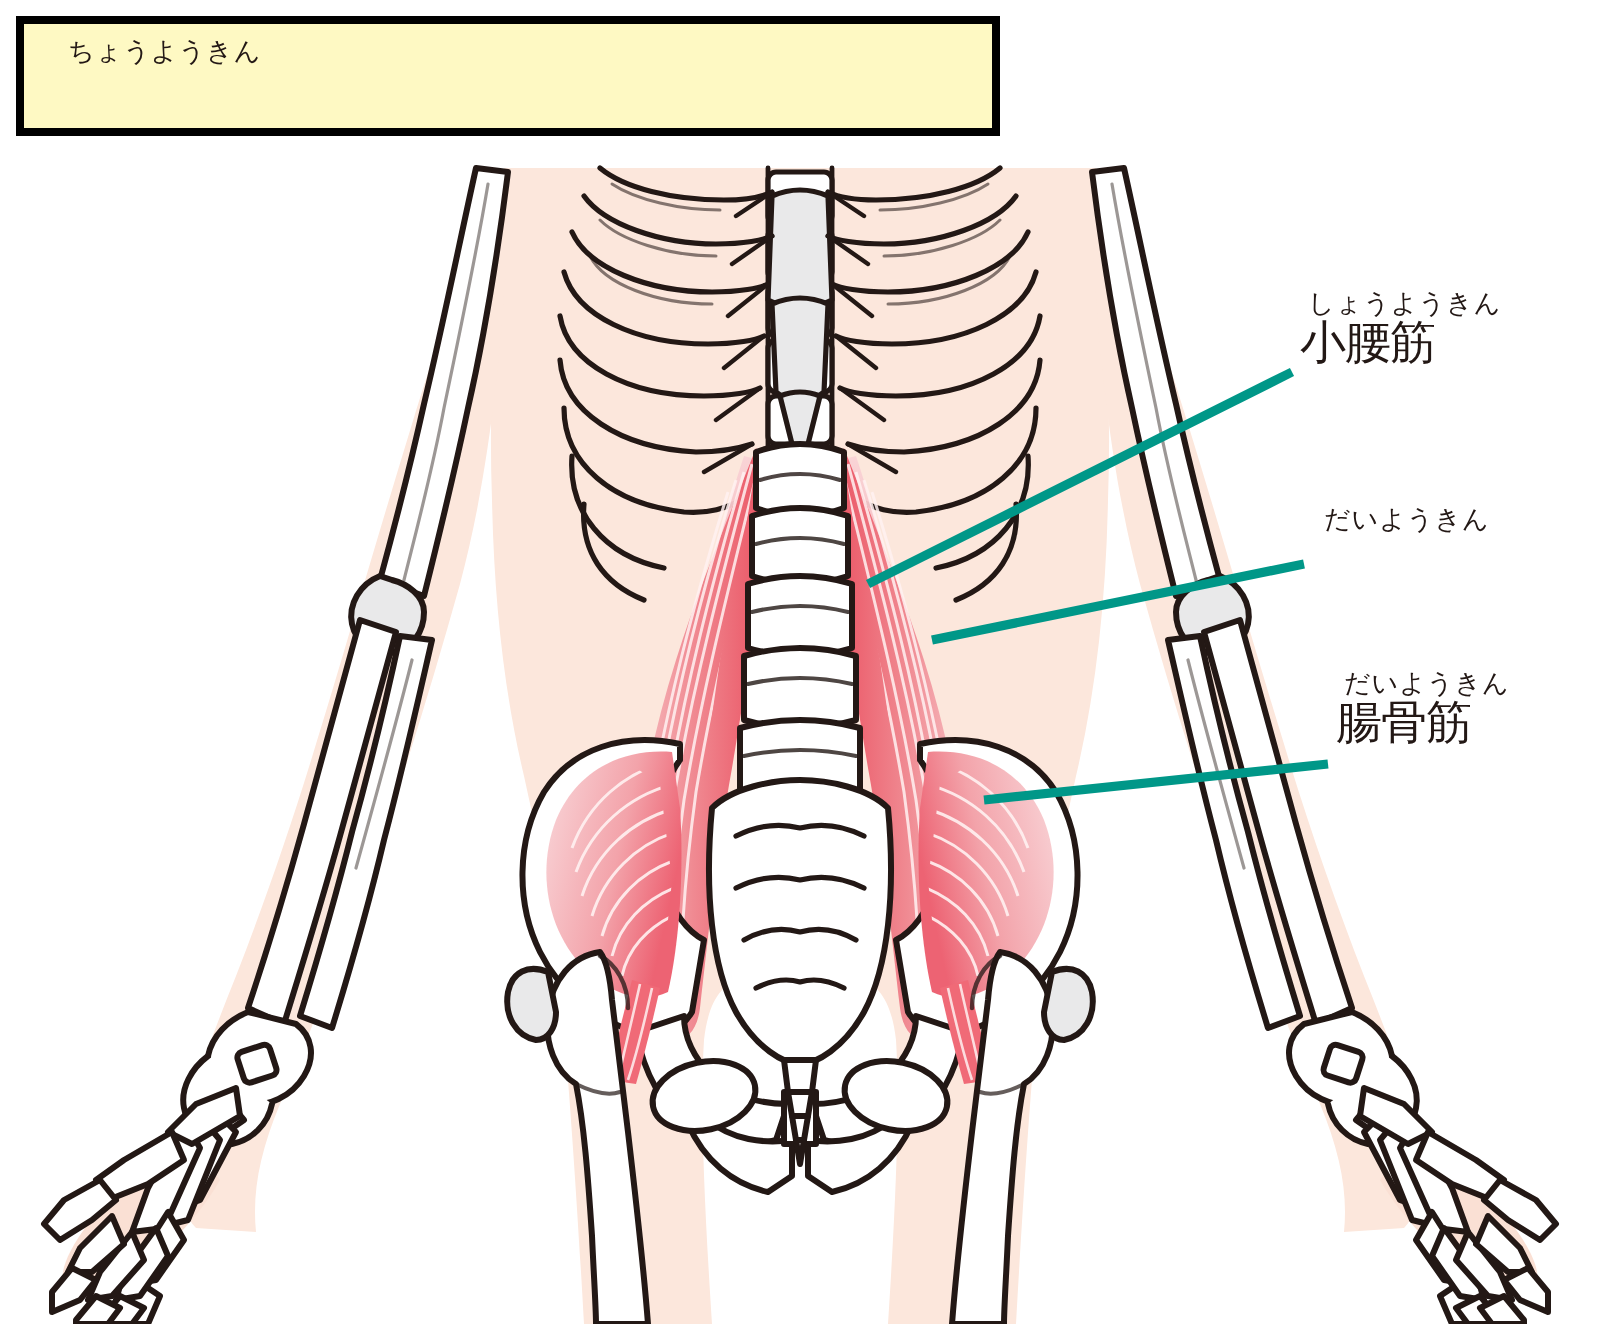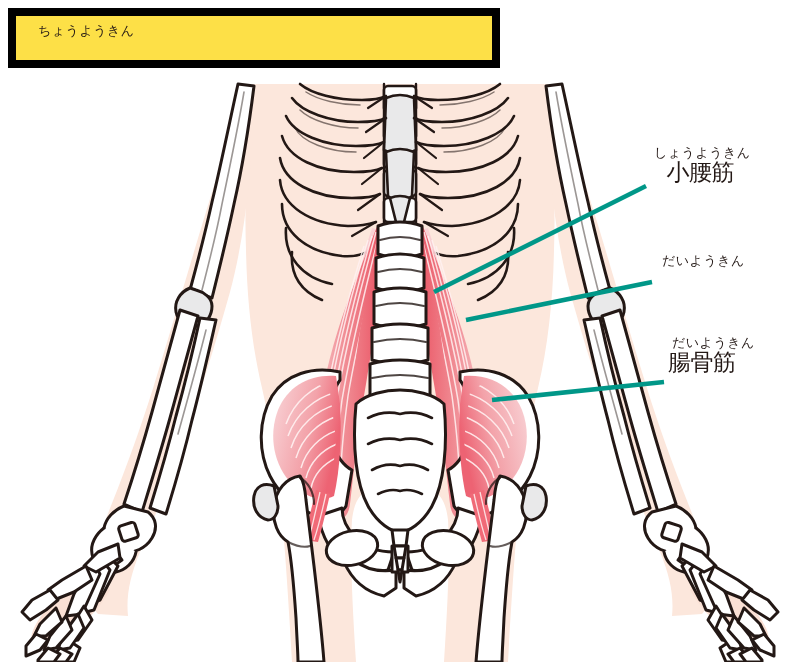--- a/index.html
+++ b/index.html
@@ -7,21 +7,21 @@
   body{
     width:800px;height:662px;position:relative;overflow:hidden;
     font-family:"DejaVu Sans","Liberation Sans",sans-serif;
   }
   #stage{position:absolute;inset:0;width:800px;height:662px;}
   #art{position:absolute;left:0;top:0;width:800px;height:662px;}
 
   
   .title-plate{
     position:absolute;left:8px;top:8px;width:492px;height:60px;
-    background:#fde047;border:8px solid #000000;box-sizing:border-box;text-decoration:underline;
+    background:#fef9c3;border:4px solid #000000;box-sizing:border-box;text-decoration:underline;
   }
   .title-furigana{
     position:absolute;left:22px;top:8px;
     font-size:13px;color:#231815;letter-spacing:0.5px;line-height:1;
     white-space:nowrap;
   }
   .title-main{
     position:absolute;left:18px;top:20px;
     font-size:30px;color:#231815;font-weight:700;line-height:1;
     letter-spacing:-1px;white-space:nowrap;
@@ -30,21 +30,21 @@
   
   .callout{position:absolute;white-space:nowrap;color:#231815;}
   .callout .furi{
     display:block;font-size:13px;line-height:1.05;letter-spacing:0.5px;
     margin-left:4px;
   }
   .callout .main{
     display:block;font-size:23px;font-weight:400;line-height:1.05;
     letter-spacing:-0.5px;
   }
-  #callout-psoas-minor{left:650px;top:146px;text-align:center;}
+  #callout-psoas-minor{left:650px;top:146px;}
   #callout-psoas-major{left:658px;top:236px;margin-top:18px;}
   #callout-iliacus{left:668px;top:336px;}
 </style>
 </head>
 <body>
 
 <div id="stage">
 
   <svg id="art" viewBox="0 0 800 662" xmlns="http://www.w3.org/2000/svg">
     <defs>

